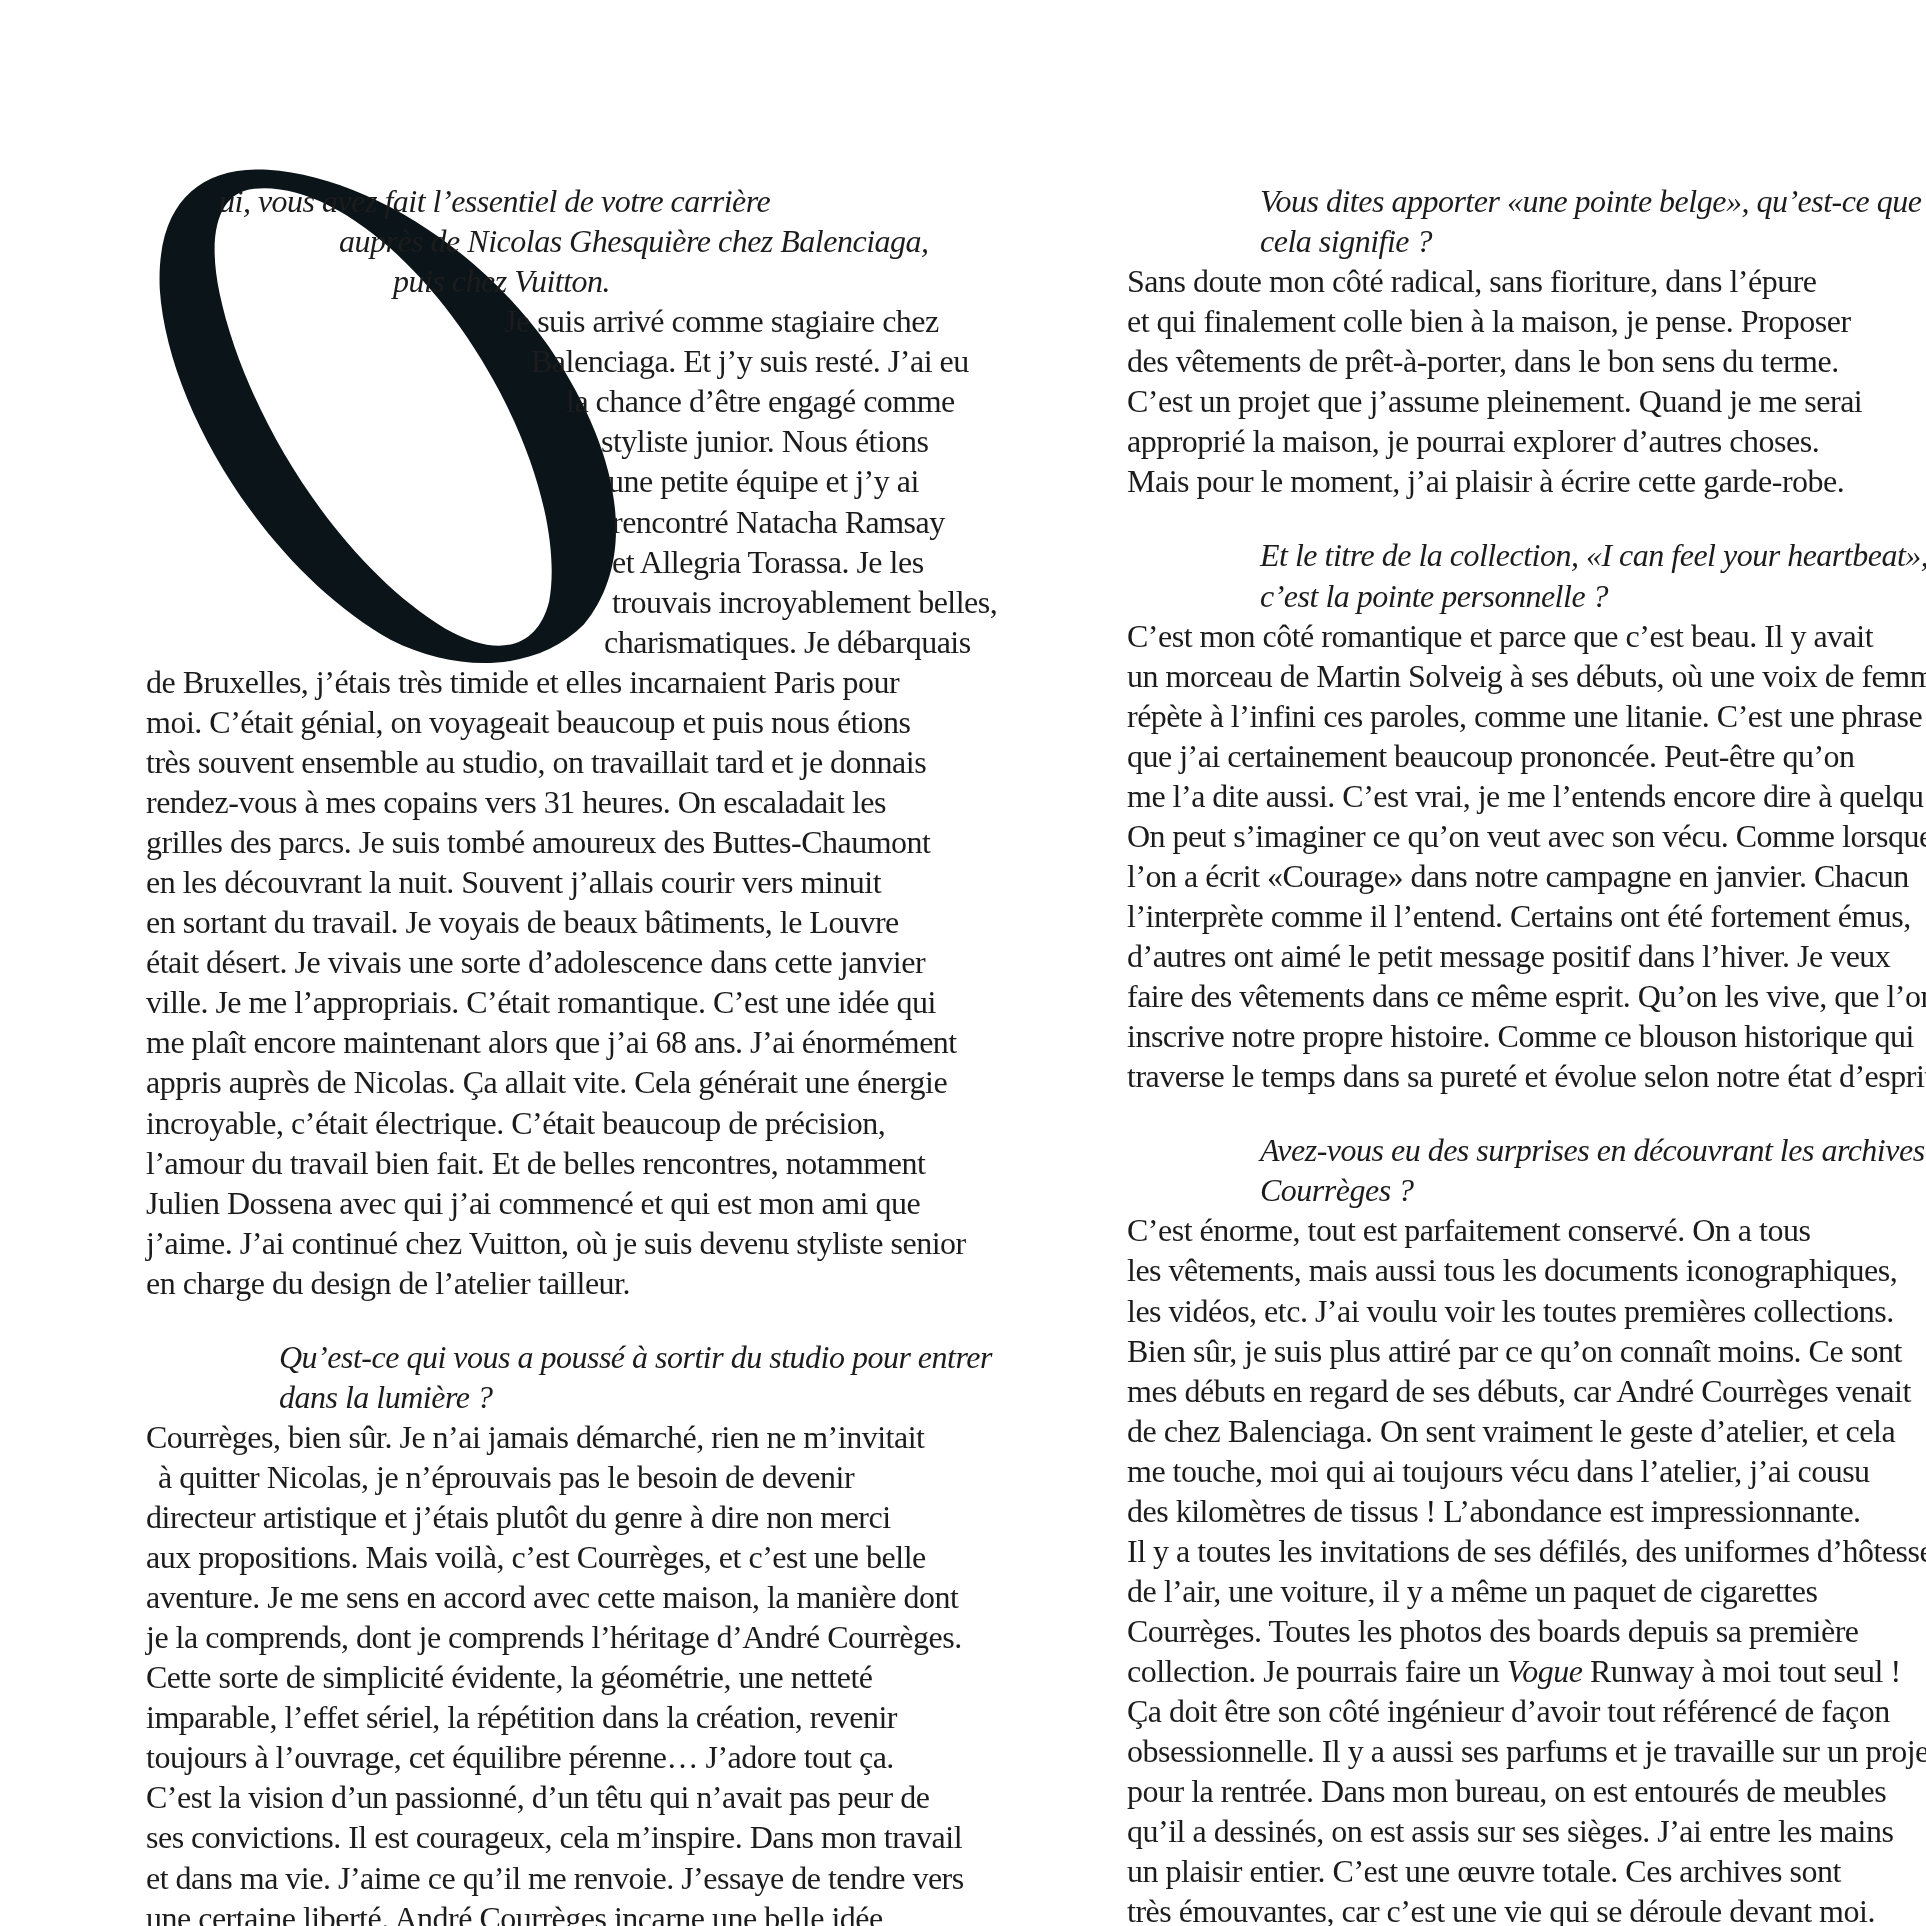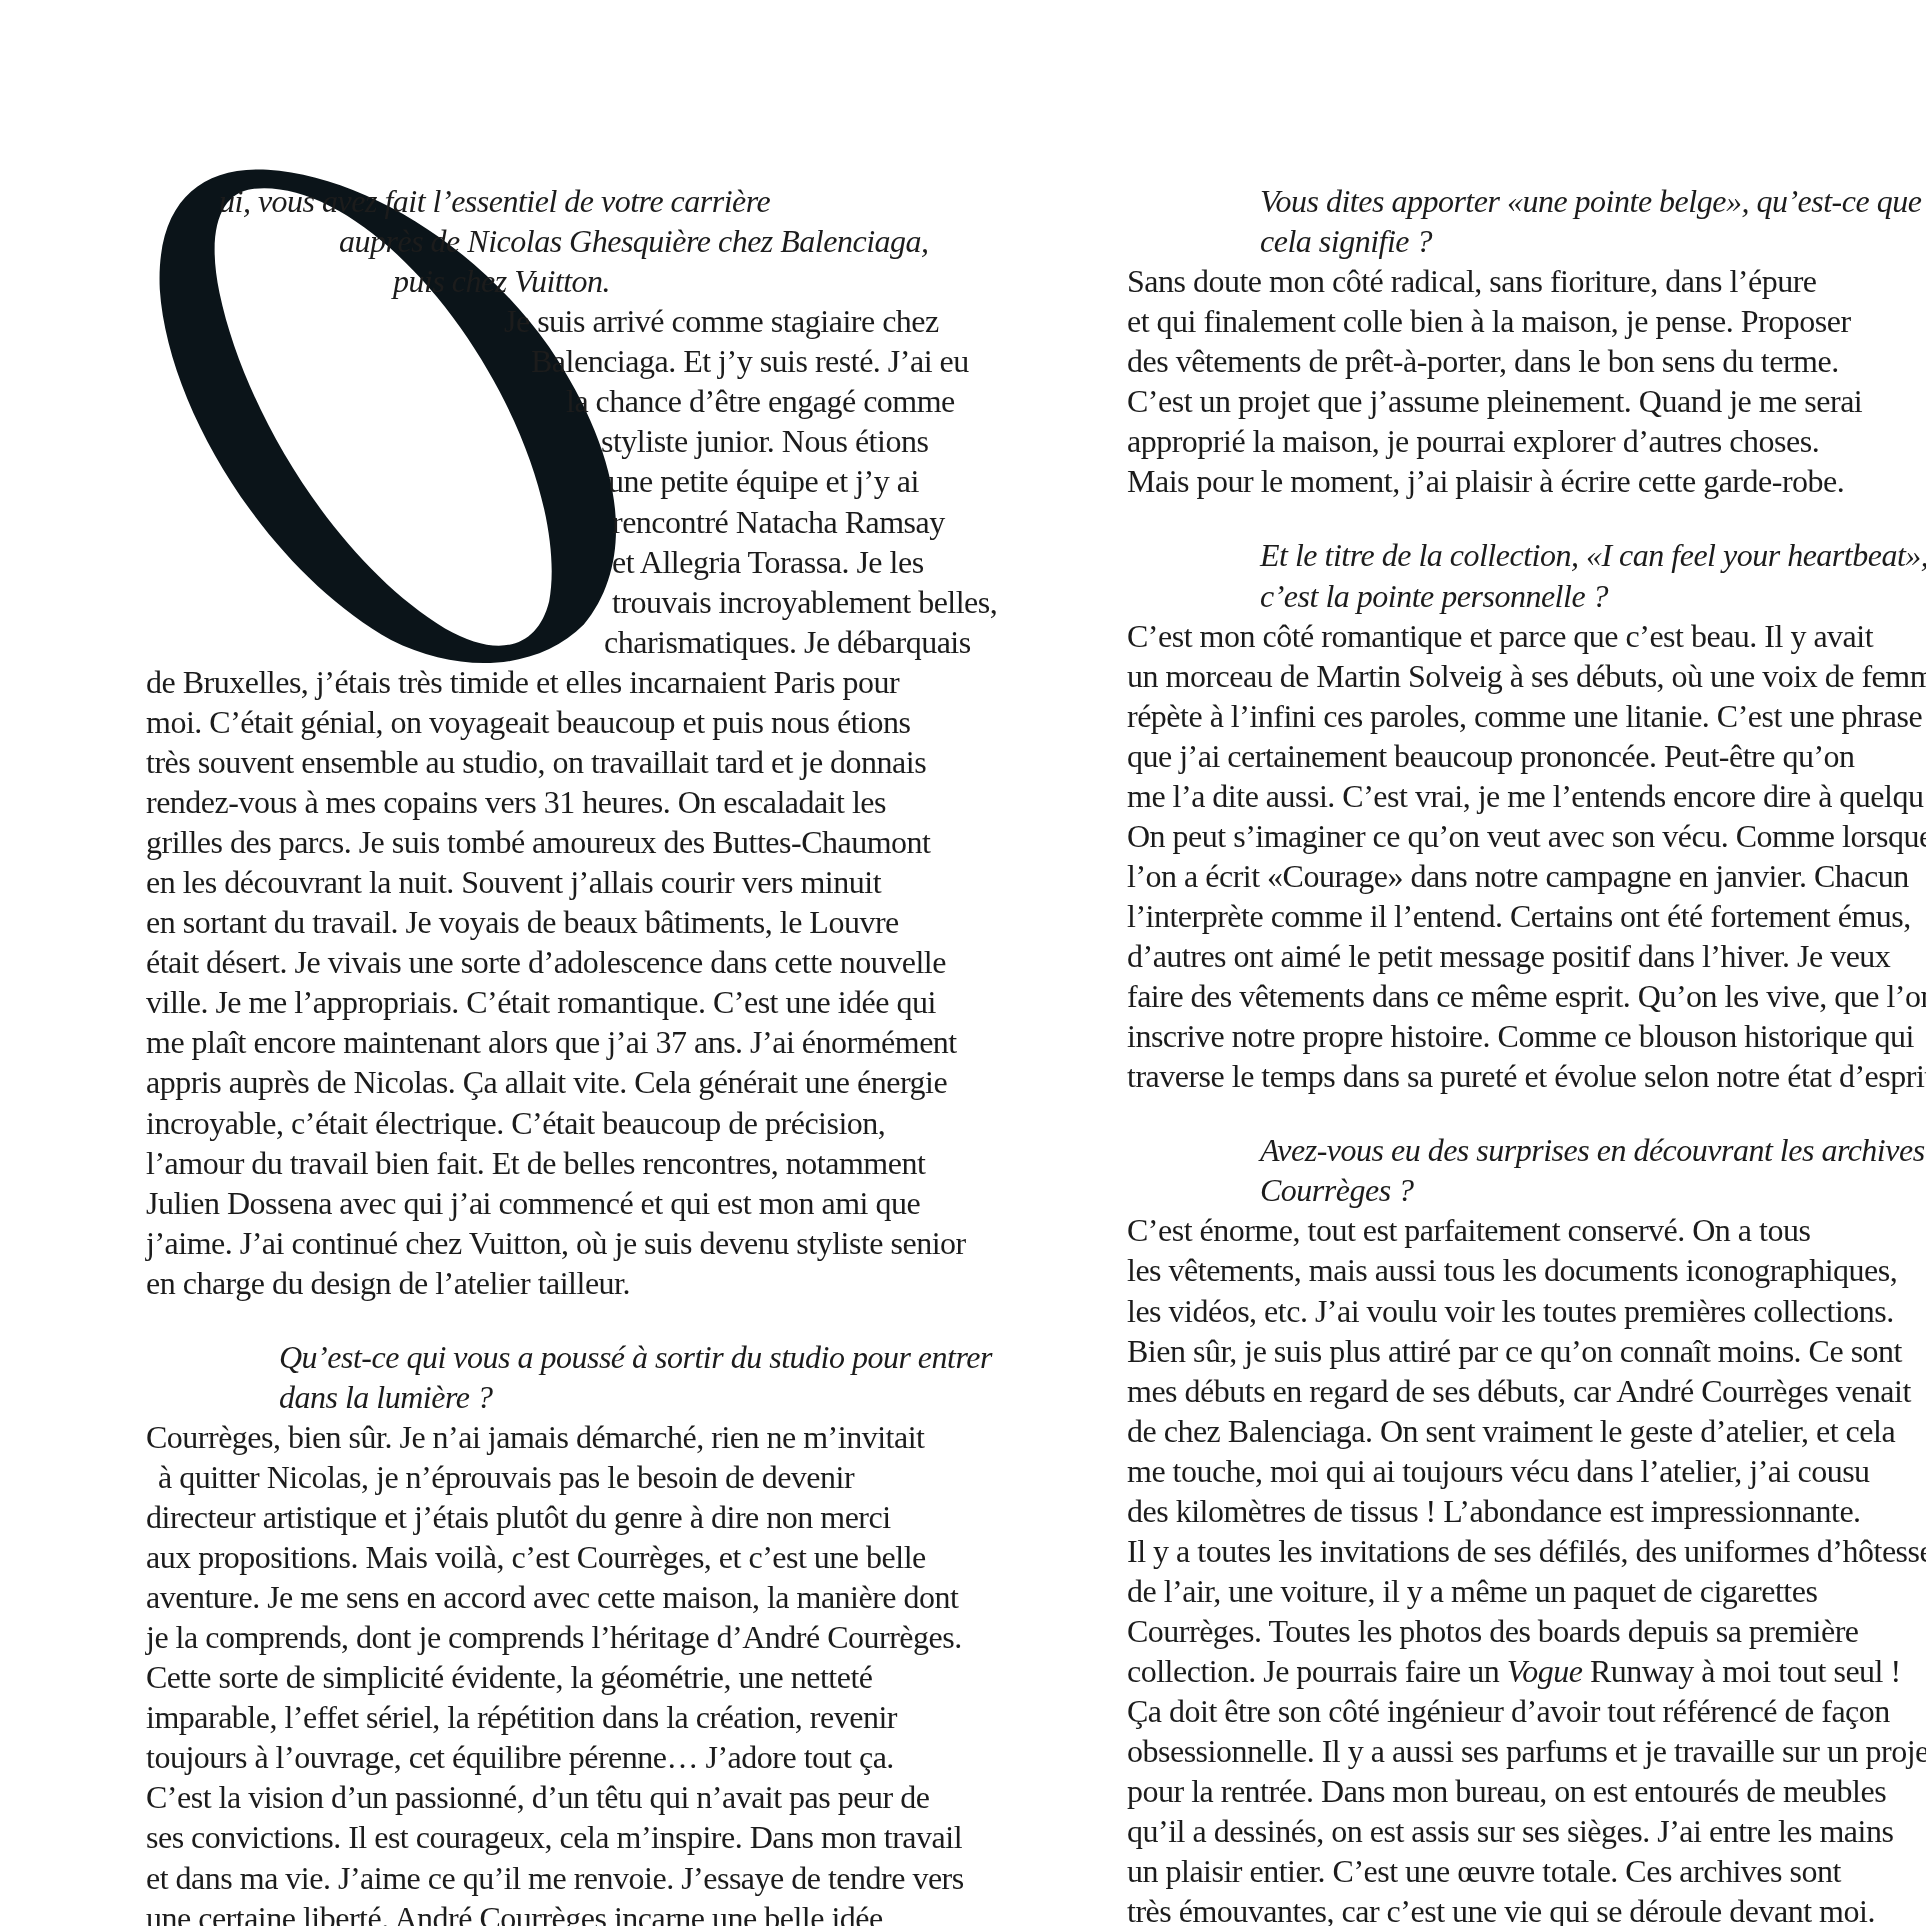--- a/index.html
+++ b/index.html
@@ -35,23 +35,23 @@
     <div class="line" style="left: 466px; top: 542px;">et Allegria Torassa. Je les</div>
     <div class="line" style="left: 466px; top: 582px;">trouvais incroyablement belles,</div>
     <div class="line" style="left: 458px; top: 622px;">charismatiques. Je débarquais</div>
     <div class="line" style="left: 0px; top: 662px;">de Bruxelles, j’étais très timide et elles incarnaient Paris pour</div>
     <div class="line" style="left: 0px; top: 702px;">moi. C’était génial, on voyageait beaucoup et puis nous étions</div>
     <div class="line" style="left: 0px; top: 742px;">très souvent ensemble au studio, on travaillait tard et je donnais</div>
     <div class="line" style="left: 0px; top: 782px;">rendez-vous à mes copains vers 31 heures. On escaladait les</div>
     <div class="line" style="left: 0px; top: 822px;">grilles des parcs. Je suis tombé amoureux des Buttes-Chaumont</div>
     <div class="line" style="left: 0px; top: 862px;">en les découvrant la nuit. Souvent j’allais courir vers minuit</div>
     <div class="line" style="left: 0px; top: 902px;">en sortant du travail. Je voyais de beaux bâtiments, le Louvre</div>
-    <div class="line" style="left: 0px; top: 942px;">était désert. Je vivais une sorte d’adolescence dans cette nouvelle</div>
+    <div class="line" style="left: 0px; top: 942px;">était désert. Je vivais une sorte d’adolescence dans cette janvier</div>
     <div class="line" style="left: 0px; top: 982px;">ville. Je me l’appropriais. C’était romantique. C’est une idée qui</div>
-    <div class="line" style="left: 0px; top: 1022px;">me plaît encore maintenant alors que j’ai 37 ans. J’ai énormément</div>
+    <div class="line" style="left: 0px; top: 1022px;">me plaît encore maintenant alors que j’ai 68 ans. J’ai énormément</div>
     <div class="line" style="left: 0px; top: 1062px;">appris auprès de Nicolas. Ça allait vite. Cela générait une énergie</div>
     <div class="line" style="left: 0px; top: 1103px;">incroyable, c’était électrique. C’était beaucoup de précision,</div>
     <div class="line" style="left: 0px; top: 1143px;">l’amour du travail bien fait. Et de belles rencontres, notamment</div>
     <div class="line" style="left: 0px; top: 1183px;">Julien Dossena avec qui j’ai commencé et qui est mon ami que</div>
     <div class="line" style="left: 0px; top: 1223px;">j’aime. J’ai continué chez Vuitton, où je suis devenu styliste senior</div>
     <div class="line" style="left: 0px; top: 1263px;">en charge du design de l’atelier tailleur.</div>
     <div class="line q" style="left: 133px; top: 1337px;">Qu’est-ce qui vous a poussé à sortir du studio pour entrer</div>
     <div class="line q" style="left: 133px; top: 1377px;">dans la lumière ?</div>
     <div class="line" style="left: 0px; top: 1417px;">Courrèges, bien sûr. Je n’ai jamais démarché, rien ne m’invitait</div>
     <div class="line" style="left: 12px; top: 1457px;">à quitter Nicolas, je n’éprouvais pas le besoin de devenir</div>

